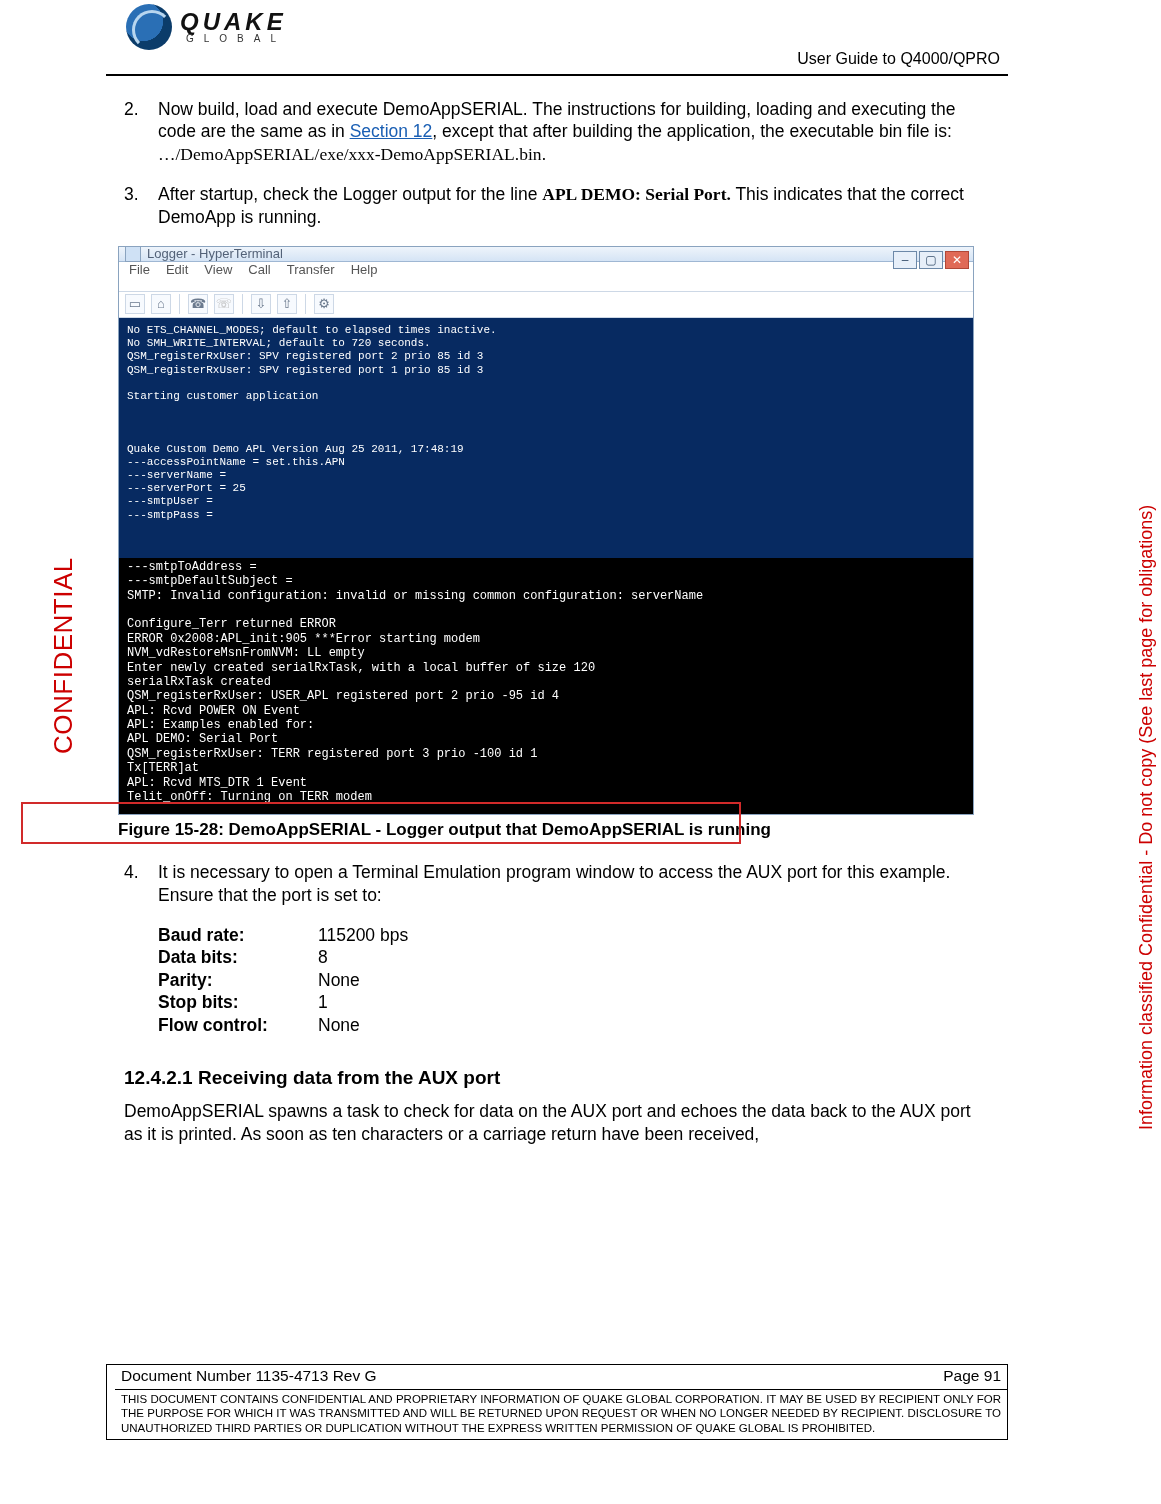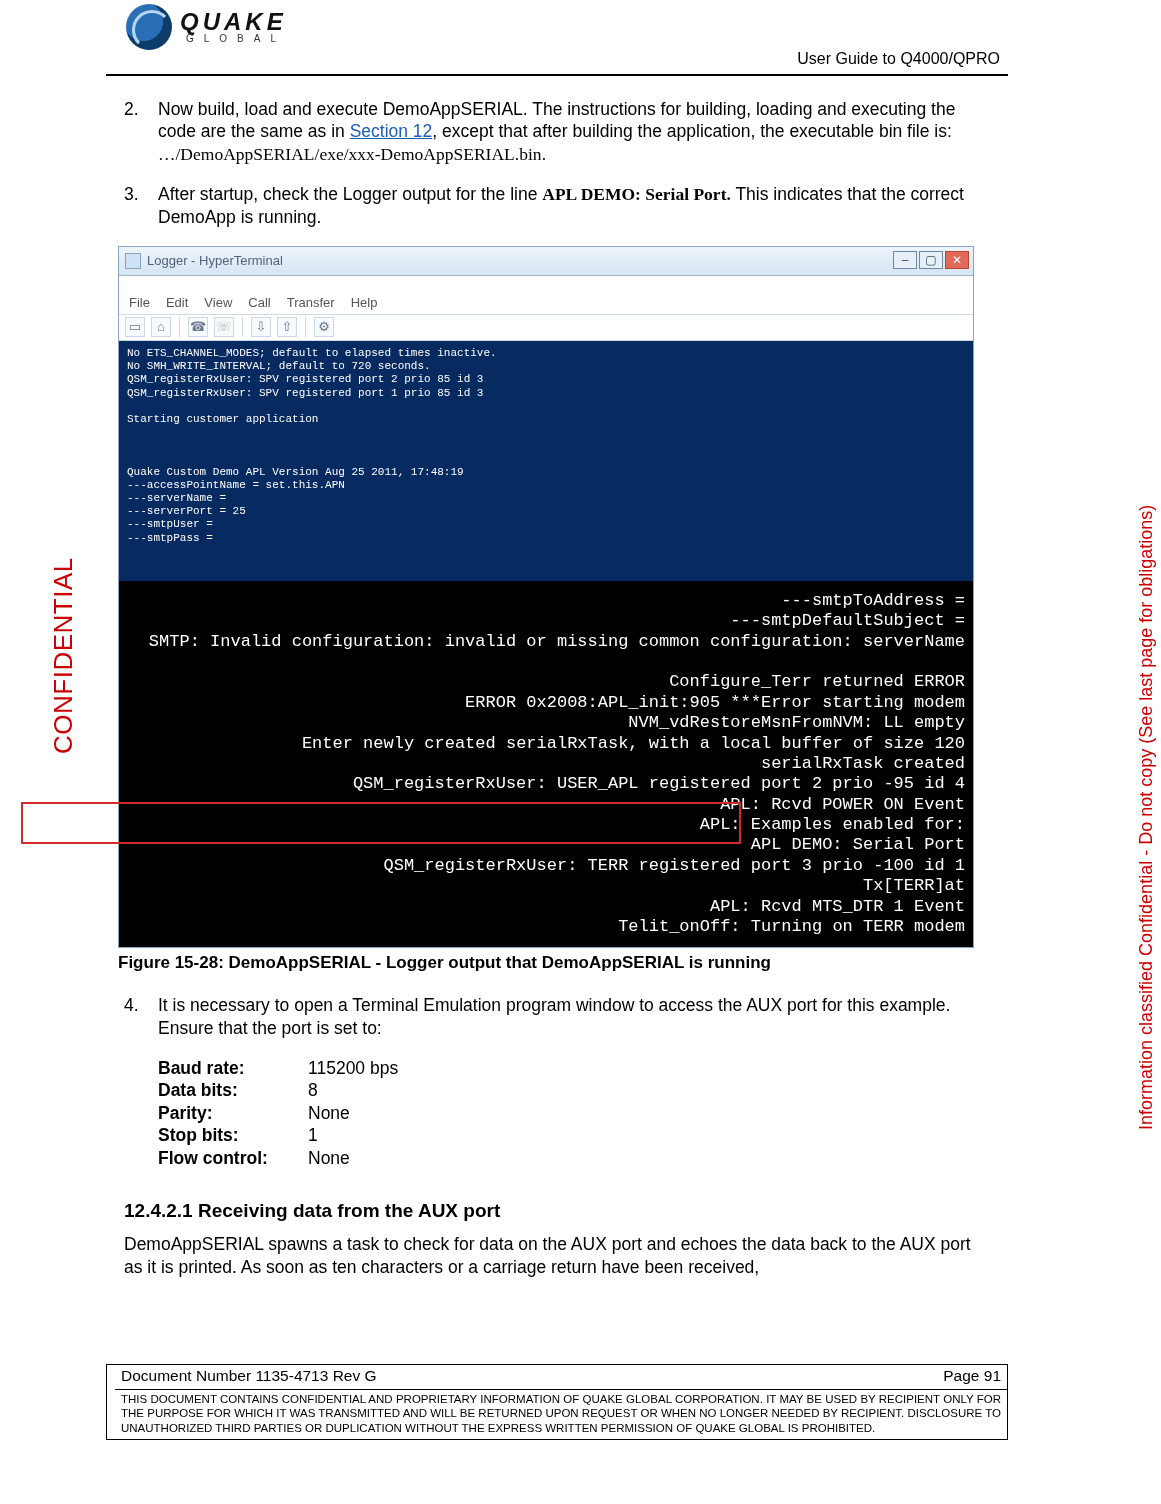--- a/index.html
+++ b/index.html
@@ -63,44 +63,44 @@
   .mono { font-family: Liberation Serif, serif; text-align: center; }
   .bold { font-weight: 700; }
 
   .term-window {
     width: 856px;
     margin-left: -6px;
     background: #fff;
     border: 1px solid #8aa3bf;
   }
   .term-titlebar {
-    height: 29px;
+    height: 15px;
     background: linear-gradient(#eef4fb,#d5e4f5);
     border-bottom: 1px solid #9fb7d3;
     display: flex;
     align-items: center;
     font-size: 13px;
     color: #536278;
     padding: 0 6px;
     position: relative;
   }
   .term-titlebar .win-icon{
     width:16px;height:16px;background:#cfe1f5;border:1px solid #8aa3bf;margin-right:6px;
   }
   .term-titlebar .win-btns{
     position:absolute;right:4px;top:4px;display:flex;gap:2px;
   }
   .wbtn{width:24px;height:18px;border:1px solid #6c88a8;background:#e7eff9;font-size:12px;line-height:16px;text-align:center;color:#38506c;}
   .wbtn.close{background:#e06a57;border-color:#b04737;color:#fff;}
   .term-menubar {
-    height: 22px;
+    height: 30px;
     font-size: 13px;
     display: flex;
     gap: 16px;
-    padding: 19px 10px;
+    padding: 0 10px;
     color: #555;
     border-bottom: 1px solid #cdd8e6;
   }
   .term-toolbar {
     height: 26px;
     padding: 2px 6px;
     display: flex;
     gap: 6px;
     align-items: center;
     border-bottom: 1px solid #cdd8e6;
@@ -114,34 +114,33 @@
     font-size: 11px;
     line-height: 1.2;
     padding: 6px 8px 36px 8px;
     white-space: pre;
     position: relative;
   }
   .term-lower {
     background: #000;
     color: #fff;
     font-family: "Lucida Console","Courier New",monospace;
-    font-size: 17px;
+    font-size: 12px;
     line-height: 1.2;
-    padding: 10px 8px 10px 8px;
+    padding: 2px 8px 10px 8px;
     white-space: pre;
     position: relative;
-    text-align: right;
   }
   .figure-caption {
     font-size: 17px;
     font-weight: 700;
     margin: 4px 0 20px -6px;
   }
   .serial-table { margin-top: 6px; margin-left: 34px; font-size: 17.5px; }
-  .serial-table .row { display: flex; }
+  .serial-table .row { display: flex; gap: 10px; }
   .serial-table .k { width: 150px; font-weight: 700; }
   .section-head {
     font-size: 19px;
     font-weight: 700;
     margin-top: 30px;
     margin-bottom: 10px;
   }
 
   .red-box {
     position: absolute;

